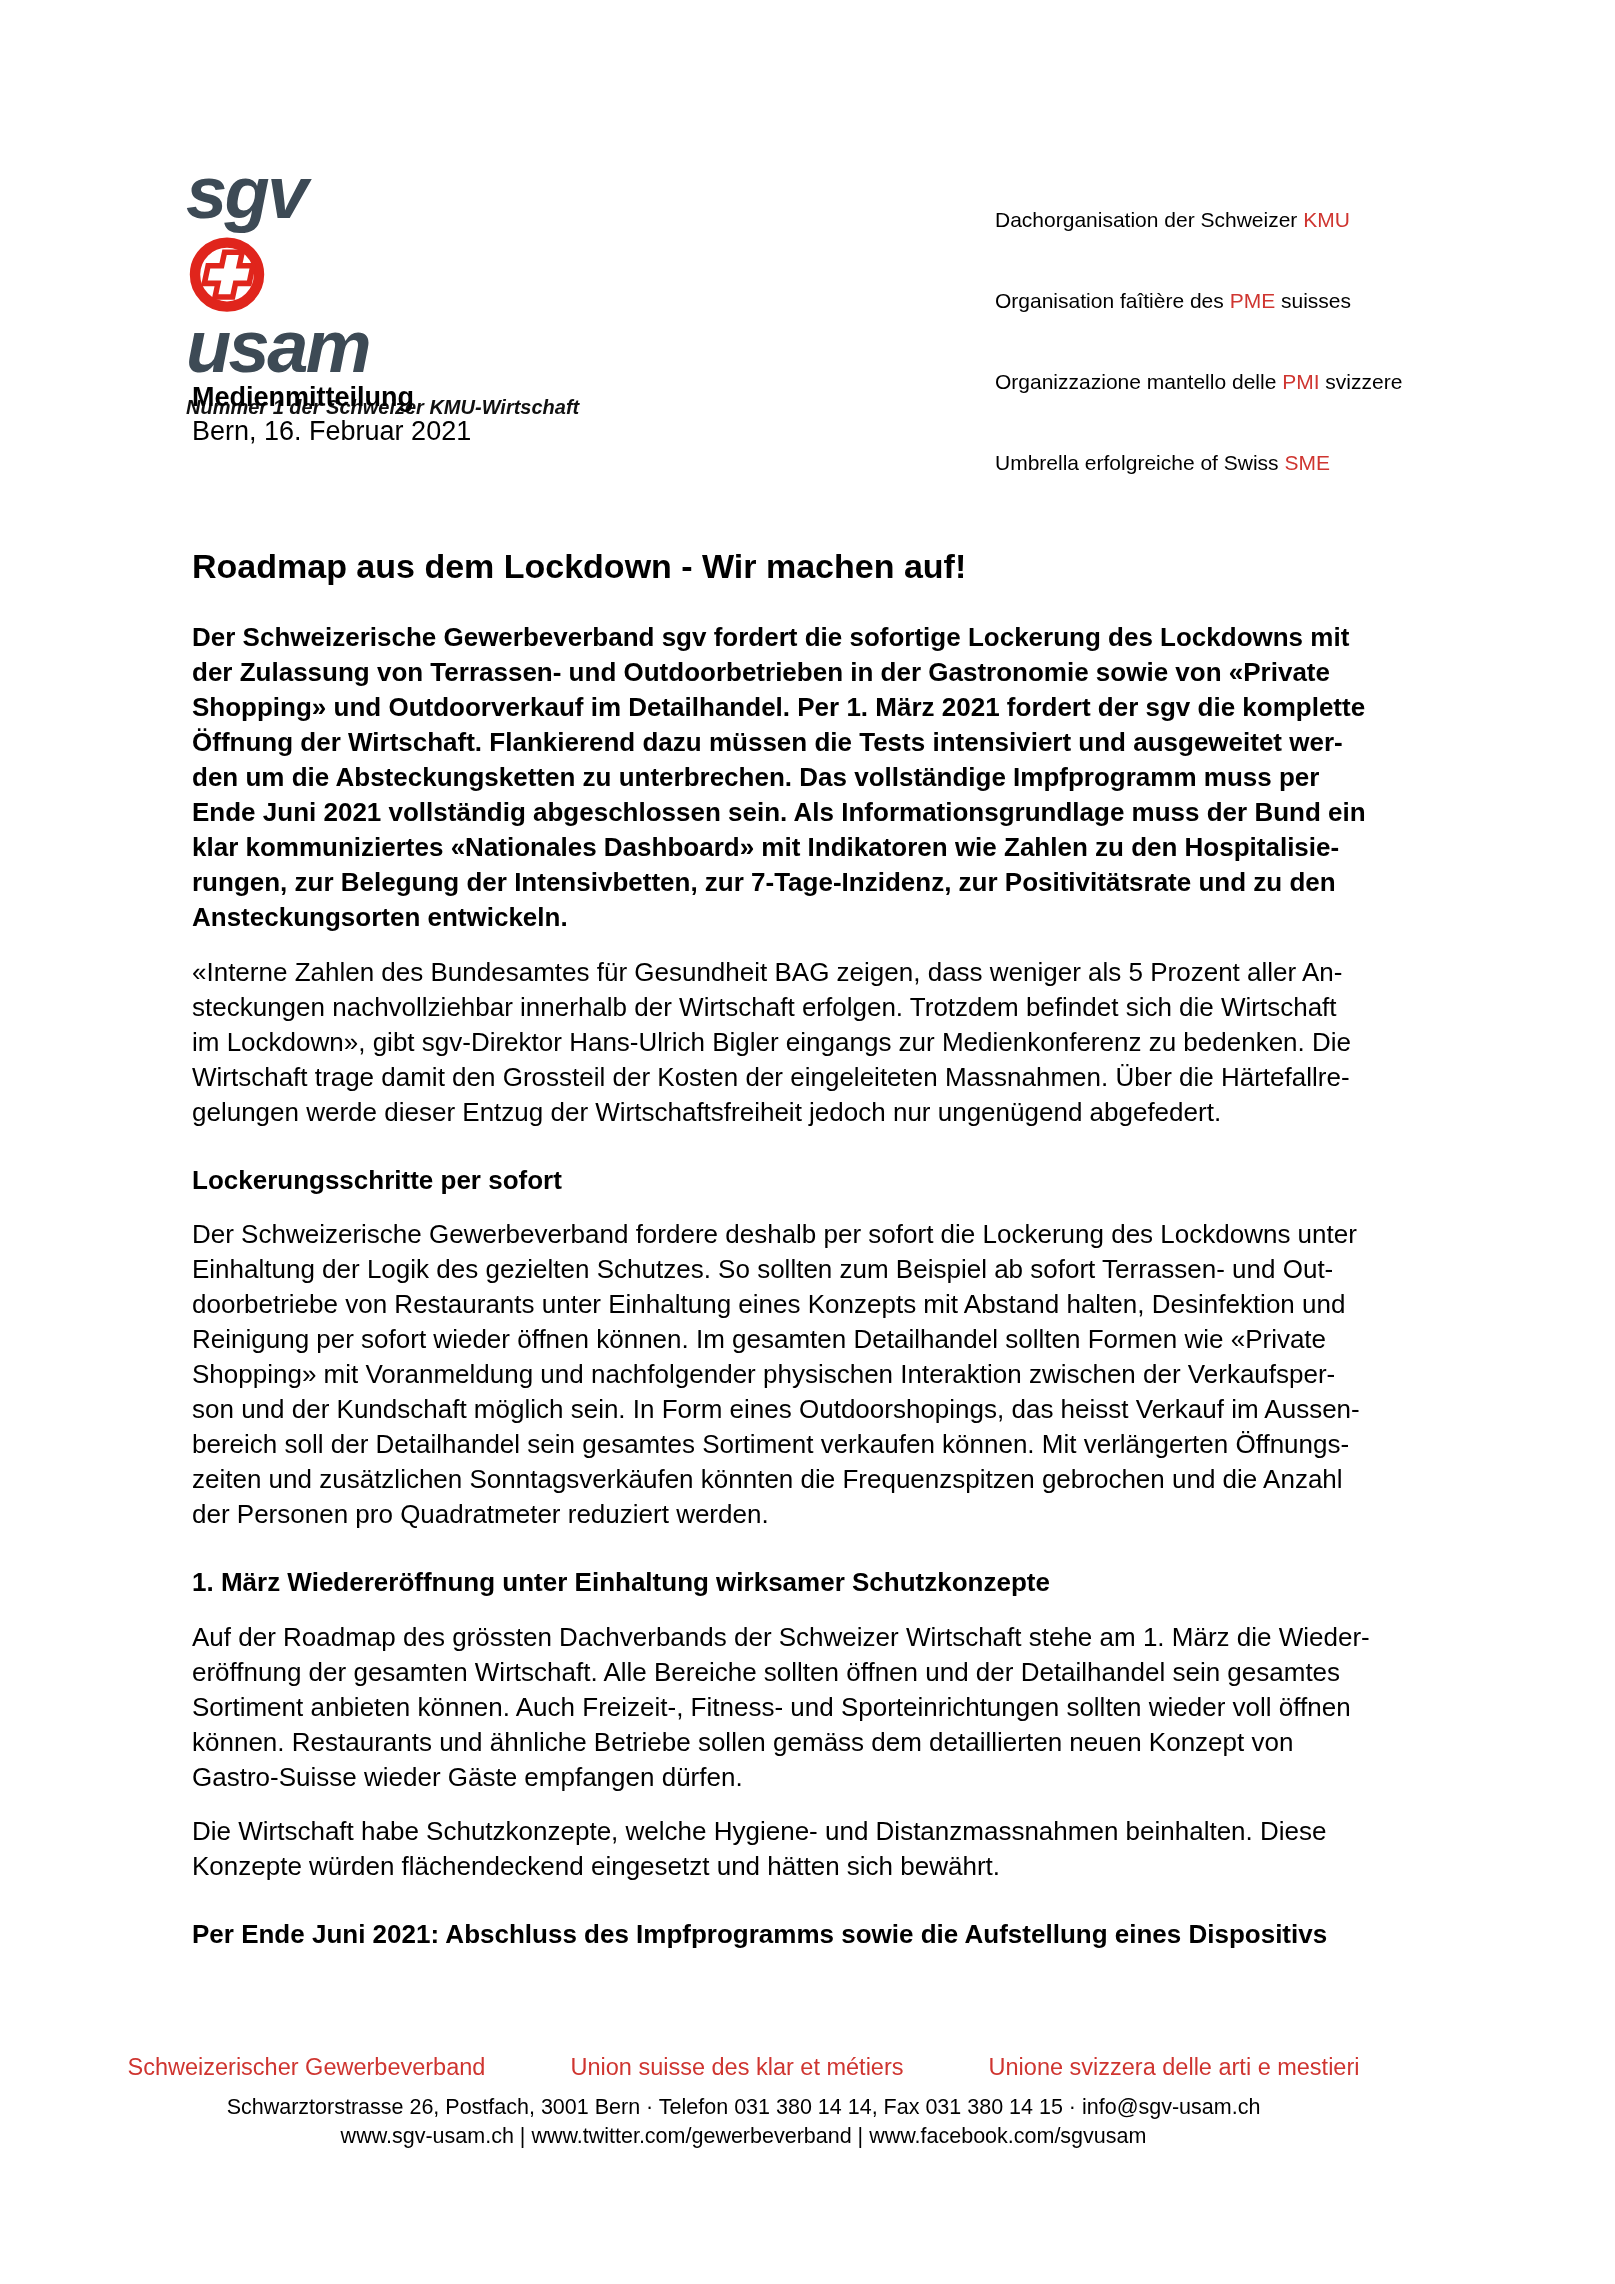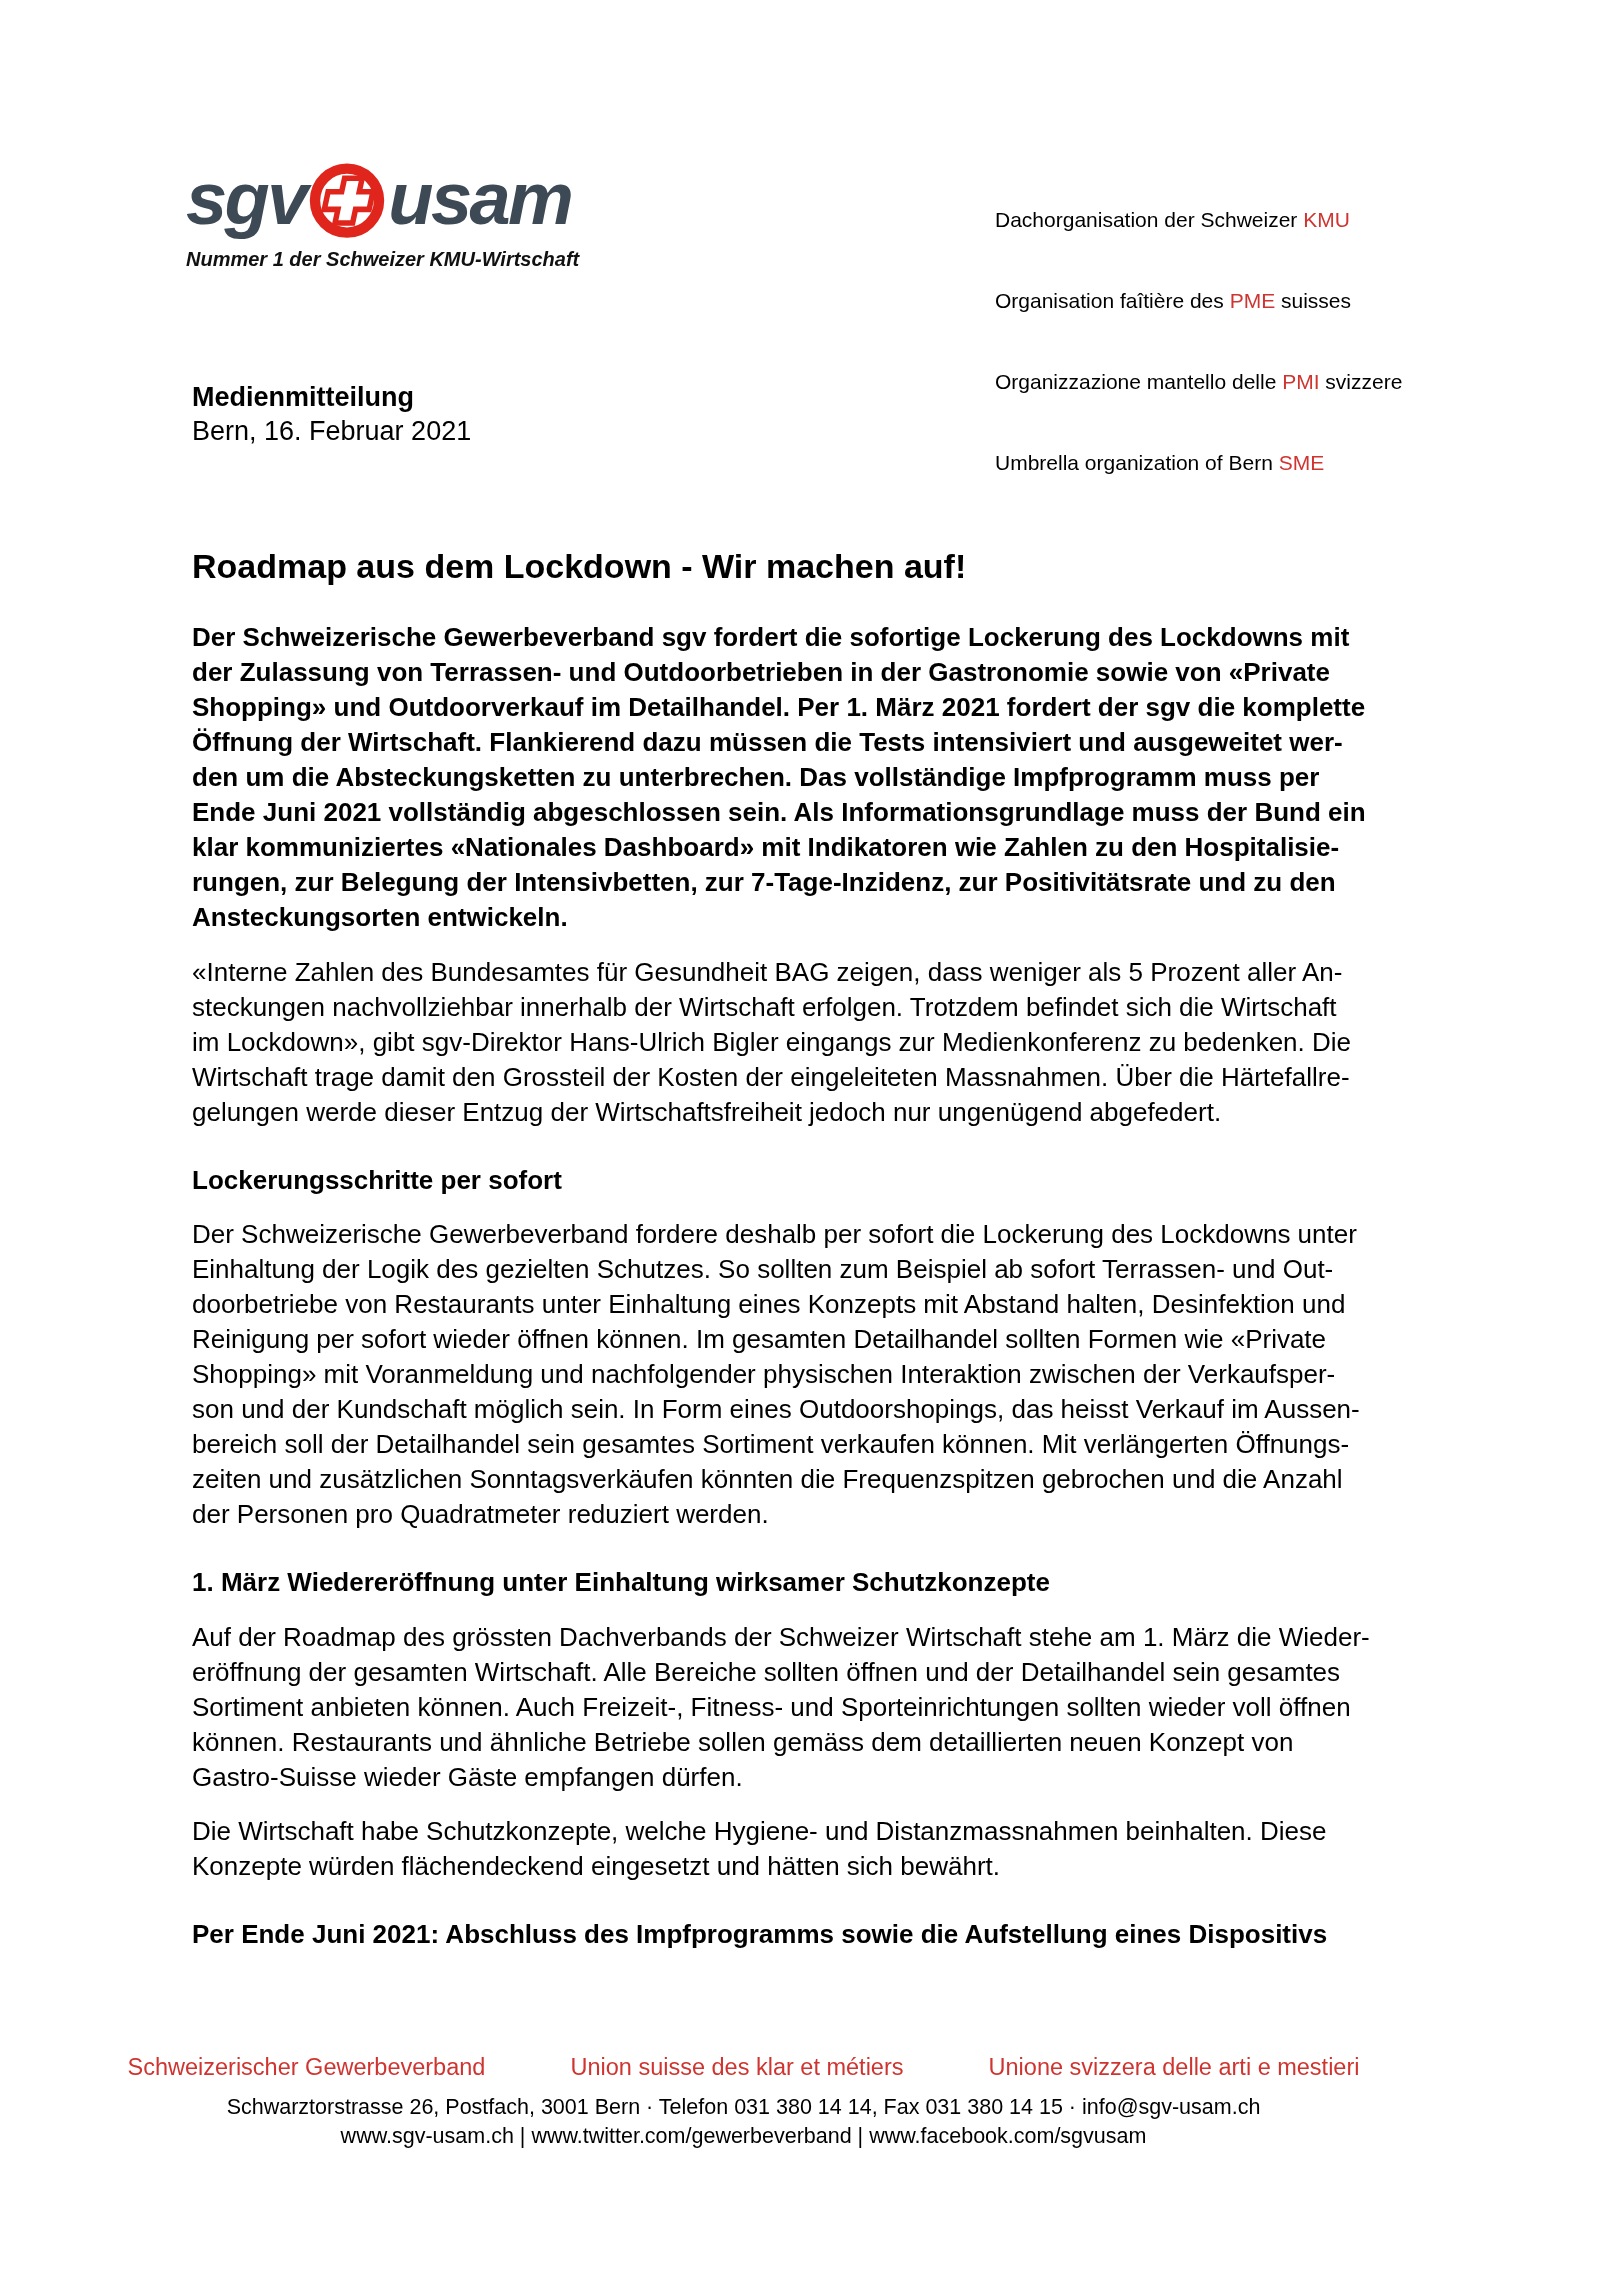--- a/index.html
+++ b/index.html
@@ -7,21 +7,21 @@
     position:relative;
     width:1616px; height:2284px;
     background:#ffffff;
     font-family:"Liberation Sans", sans-serif;
     color:#000;
     overflow:hidden;
   }
 
   
   .logo-block { position:absolute; left:186px; top:156px; }
-  .logo-row { display:flex; align-items:flex-end; }
+  .logo-row { display:flex; align-items:flex-start;flex-direction:column; }
   .logo-text {
     font-style:italic; font-weight:bold;
     font-size:74px; line-height:74px;
     letter-spacing:-2.6px;
     color:#3d4a55;
   }
   .logo-mark { width:80px; height:80px; margin:0 1.3px; position:relative; top:2.6px; }
   .logo-tagline {
     margin-top:11.7px;
     font-size:20px; font-style:italic; font-weight:bold; color:#111;
@@ -76,21 +76,21 @@
       </span>
       <span class="logo-text">usam</span>
     </div>
     <div class="logo-tagline">Nummer 1 der Schweizer KMU-Wirtschaft</div>
   </div>
 
   <div class="org-block">
     <div><span>Dachorganisation der Schweizer </span><span class="org-red">KMU</span><span></span></div>
     <div><span>Organisation faîtière des </span><span class="org-red">PME</span><span> suisses</span></div>
     <div><span>Organizzazione mantello delle </span><span class="org-red">PMI</span><span> svizzere</span></div>
-    <div><span>Umbrella organization of Bern </span><span class="org-red">SME</span><span></span></div>
+    <div><span>Umbrella erfolgreiche of Swiss </span><span class="org-red">SME</span><span></span></div>
   </div>
 
   <div class="content">
     <div class="kicker">Medienmitteilung</div>
     <div class="dateline">Bern, 16. Februar 2021</div>
 
     <div class="headline">Roadmap aus dem Lockdown - Wir machen auf!</div>
 
     <div class="block lead">Der Schweizerische Gewerbeverband sgv fordert die sofortige Lockerung des Lockdowns mit
 der Zulassung von Terrassen- und Outdoorbetrieben in der Gastronomie sowie von «Private

